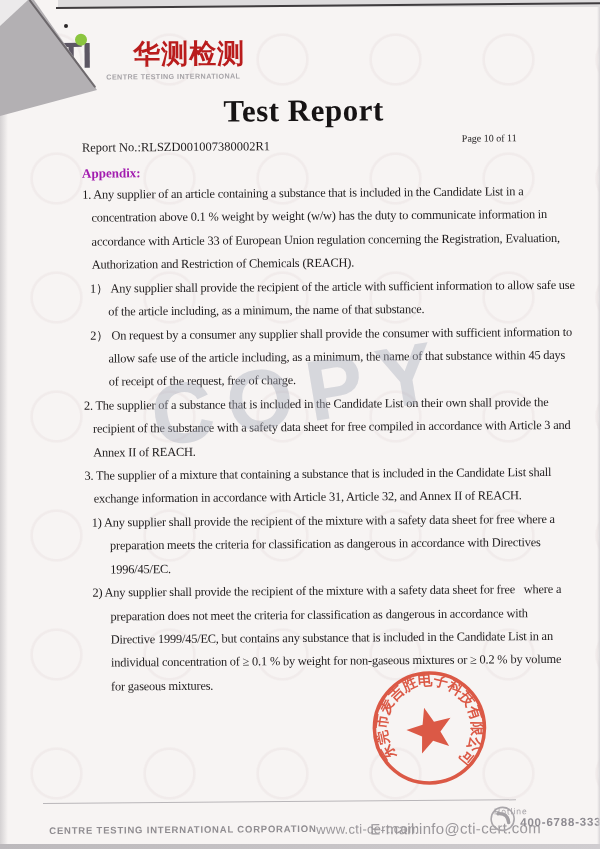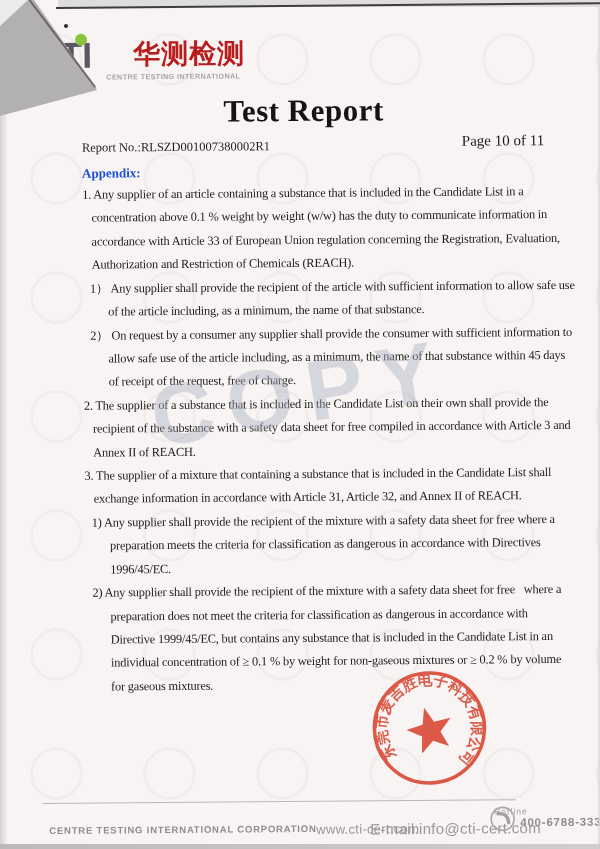--- a/index.html
+++ b/index.html
@@ -17,22 +17,22 @@
     font-weight:800;font-size:36px;letter-spacing:0px;color:#5c5663;line-height:1;}
   .cti-dot{position:absolute;left:78px;top:32px;width:12px;height:12px;border-radius:50%;background:#8bc53f;}
   .logo-cn{position:absolute;left:108px;top:40px;font-size:27px;letter-spacing:1px;color:#b91c1c;
     font-weight:600;line-height:1;font-family:"Liberation Sans",sans-serif;margin-left:28px;}
   .logo-tag{position:absolute;left:109px;top:71px;font-size:7.2px;letter-spacing:0.4px;color:#a7a4a8;
     font-weight:700;font-family:"Liberation Sans",sans-serif;}
 
   .title{position:absolute;left:0;top:93px;width:600px;padding-left:12px;box-sizing:border-box;
     text-align:center;font-size:31px;font-weight:bold;color:#161314;letter-spacing:0.5px;}
   .report-no{position:absolute;left:84px;top:139px;font-size:12.5px;color:#201d1e;}
-  .page-ind{position:absolute;left:464px;top:134px;font-size:15px;color:#201d1e;}
-  .appendix{position:absolute;left:84px;top:164px;font-size:13px;font-weight:bold;color:#1d4ed8;}
+  .page-ind{position:absolute;left:464px;top:134px;font-size:10px;color:#201d1e;}
+  .appendix{position:absolute;left:84px;top:164px;font-size:13px;font-weight:bold;color:#a21caf;}
 
   .body-text{position:absolute;inset:0;}
   .line{position:absolute;font-size:12.4px;letter-spacing:-0.2px;color:#1e1b1c;white-space:pre;line-height:1;}
   .ind0{left:84px;} .ind1{left:93px;} .ind2{left:91px;} .ind3{left:109px;}
 
   .watermark{position:absolute;left:150px;top:350px;z-index:1;font-family:"Liberation Sans",sans-serif;
     font-weight:800;font-size:86px;letter-spacing:14px;color:rgba(170,175,188,0.42);
     transform:rotate(-9deg);line-height:1;}
 
   .stamp{position:absolute;left:357px;top:659px;z-index:3;mix-blend-mode:multiply;opacity:0.88;}

